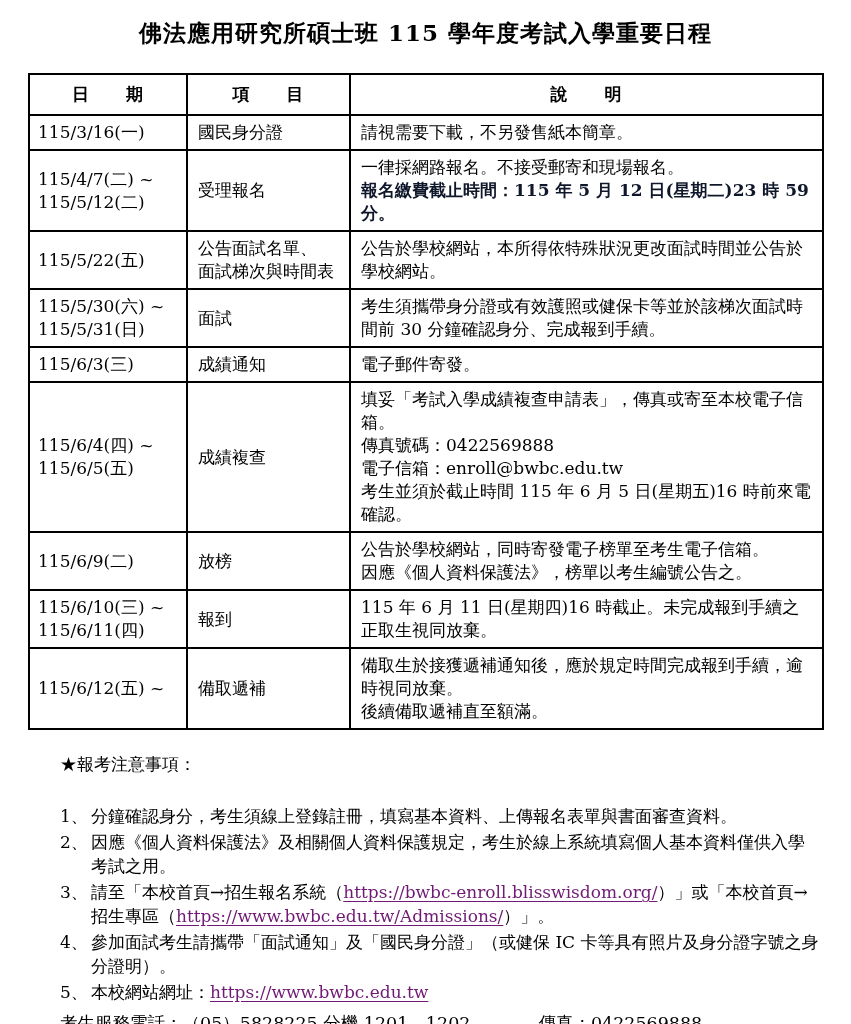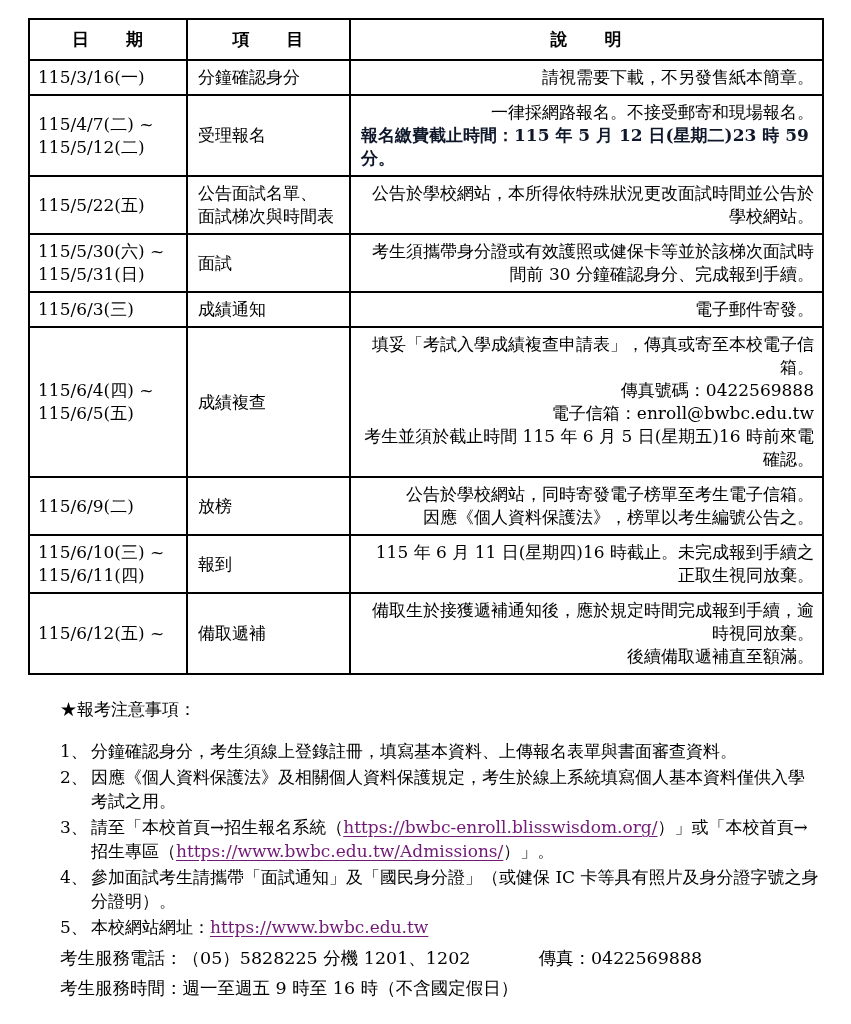--- a/index.html
+++ b/index.html
@@ -38,33 +38,33 @@
     text-align: center;
     height: 41px;
     letter-spacing: 1px;
   }
   col.c-date { width: 158px; }
   col.c-item { width: 163px; }
   col.c-desc { width: 473px; }
   td.cell-date { padding: 5px 4px 5px 8px; white-space: pre-line; }
   td.cell-item { padding: 5px 4px 5px 10px; white-space: pre-line; }
   td.cell-desc { padding: 5px 8px 5px 10px; }
-  .desc-black { white-space: pre-line; text-align: right; }
+  .desc-black { white-space: pre-line; }
   .desc-red {
     white-space: pre-line;
     color: #0f172a;
     font-weight: 700;
   }
   .notes {
     margin: 22px 30px 0 60px;
     font-size: 17px;
     line-height: 24px;
   }
   .notes-heading {
-    margin-bottom: 18px;
+    margin-bottom: 28px;
   }
   .note-item {
     display: flex;
     margin-bottom: 2px;
   }
   .note-num { flex: none; width: 31px; }
   .note-text { flex: 1; }
   a.doc-link, .doc-link {
     color: #701a75;
     text-decoration: underline;
@@ -76,38 +76,39 @@
     font-size: 17.5px;
     line-height: 30px;
   }
   .footer-phone-row .fax { margin-left: 68px; }
 </style>
 </head>
 <body>
 
 <div class="page">
 
+  <div class="doc-title">佛法應用研究所碩士班 115 學年度考試入學重要日程</div>
 
   <table class="schedule">
     <colgroup>
       <col class="c-date">
         <col class="c-item">
         <col class="c-desc">
     </colgroup>
     <thead>
       <tr>
         <th>日　　期</th>
         <th>項　　目</th>
         <th>說　　明</th>
       </tr>
     </thead>
     <tbody>
       <tr>
         <td class="cell-date">115/3/16(一)</td>
-        <td class="cell-item">分鐘確認身分</td>
+        <td class="cell-item">國民身分證</td>
         <td class="cell-desc">
           <div class="desc-black">請視需要下載，不另發售紙本簡章。</div>
         </td>
       </tr>
       <tr>
         <td class="cell-date">115/4/7(二) ~
 115/5/12(二)</td>
         <td class="cell-item">受理報名</td>
         <td class="cell-desc">
           <div class="desc-black">一律採網路報名。不接受郵寄和現場報名。</div>

